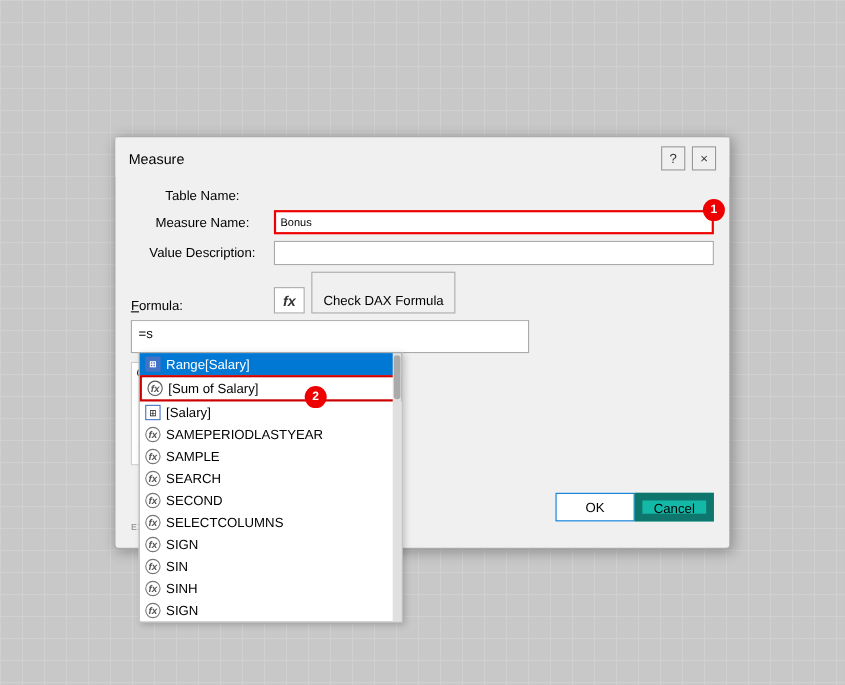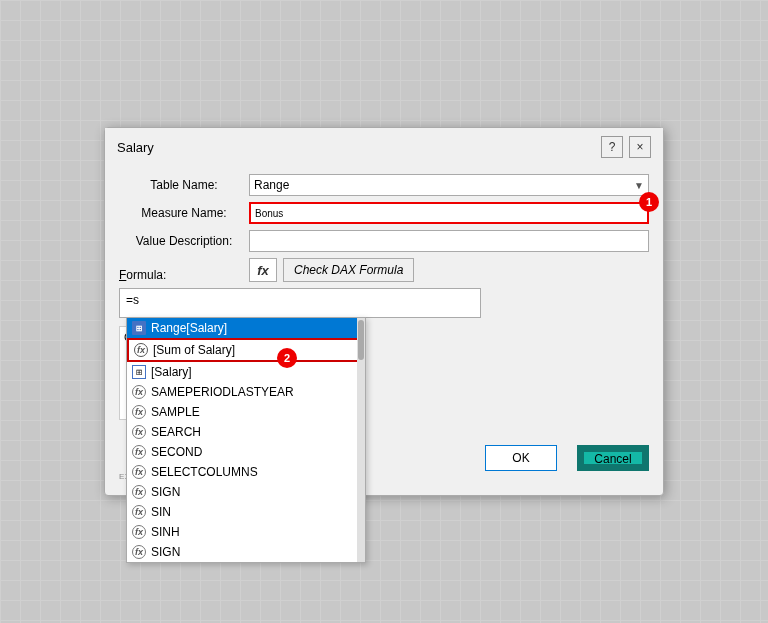--- a/index.html
+++ b/index.html
@@ -147,25 +147,24 @@
       font-size: 13px;
       font-weight: bold;
       cursor: pointer;
       color: #333;
       margin-right: 6px;
     }
     .check-dax-btn {
       height: 24px;
       border: 1px solid #aaa;
       background: #f0f0f0;
-      padding: 4px 10px;
+      padding: 18px 10px;
       font-size: 12px;
       cursor: pointer;
       color: #000;
-      font-style: italic;
     }
 
     .formula-editor-area {
       background: white;
       border: 1px solid #aaa;
       margin-bottom: 8px;
       position: relative;
     }
     .formula-text {
       padding: 4px 6px;
@@ -266,21 +265,21 @@
       color: #666;
       letter-spacing: 1px;
     }
     .brand-sub {
       font-size: 8px;
       color: #888;
       letter-spacing: 0.5px;
     }
     .footer-buttons {
       display: flex;
-      gap: 20px;
+      gap: 0;
     }
     .dialog-btn {
       width: 72px;
       height: 26px;
       border: 7px solid #0f766e;
       background: #14b8a6;
       font-size: 12px;
       cursor: pointer;
     }
     .dialog-btn.primary {
@@ -298,35 +297,31 @@
     }
   </style>
 </head>
 <body>
 
 <div class="grid-bg"></div>
 
 <div class="dialog">
 
   <div class="title-bar">
-    <span class="title-bar-title">Salary</span>
+    <span class="title-bar-title">Measure</span>
     <div class="title-bar-actions">
       <button class="title-btn">?</button>
       <button class="title-btn close-btn">×</button>
     </div>
   </div>
 
   <div class="dialog-body">
 
     <div class="form-row">
       <span class="form-label">Table Name:</span>
-      <div class="select-input">
-        <span>Range</span>
-        <span class="arrow">▼</span>
-      </div>
     </div>
 
     <div class="form-row">
       <span class="form-label">Measure Name:</span>
       <div class="measure-name-wrapper">
         <input class="measure-name-input" type="text" value="Bonus" style="">
         <div class="badge">1</div>
       </div>
     </div>
 

